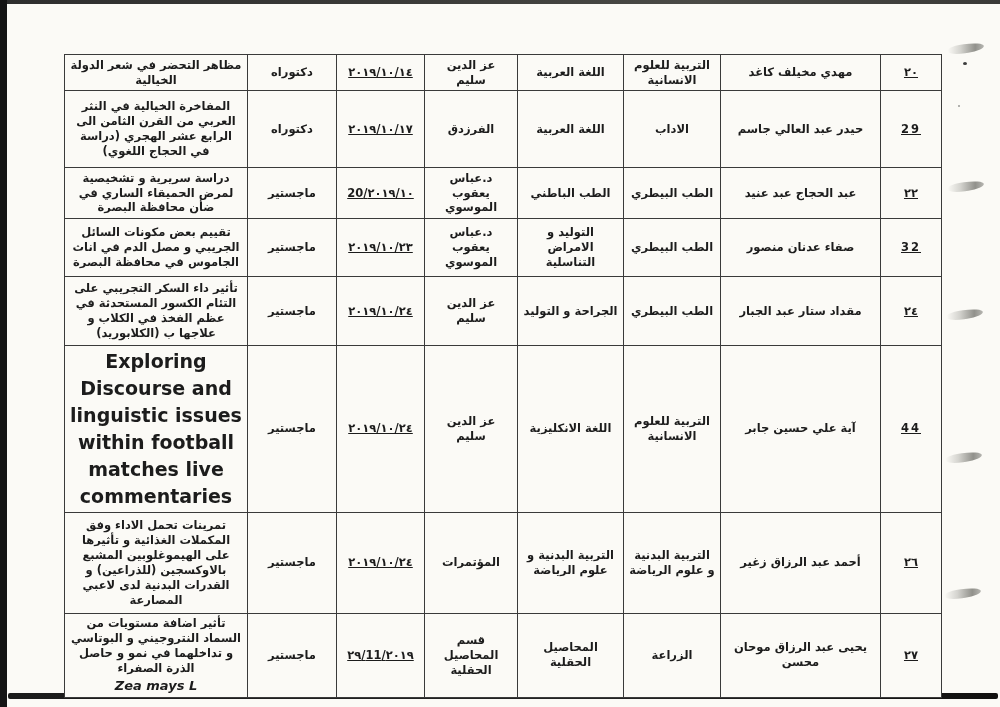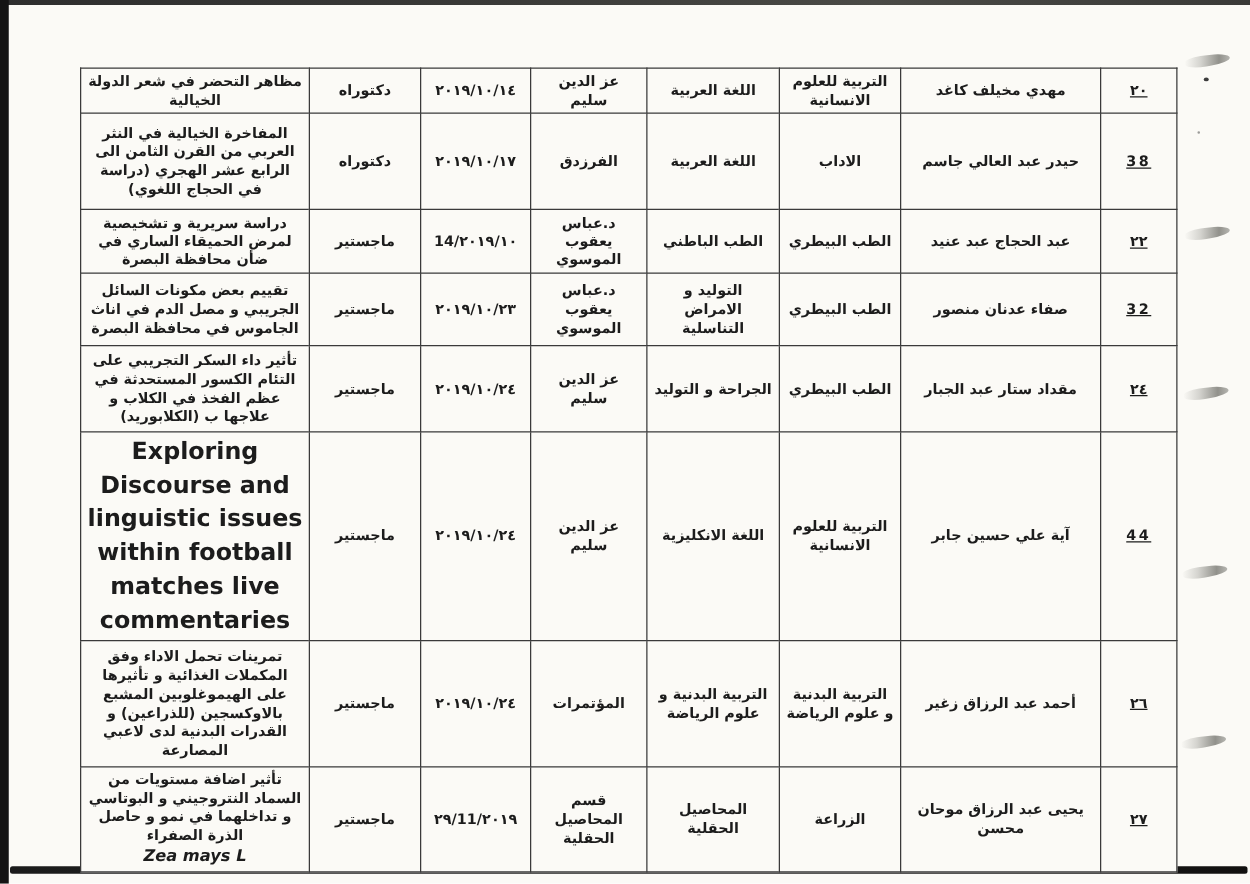--- a/index.html
+++ b/index.html
@@ -68,21 +68,21 @@
   tbody tr:nth-child(1) { height: 36px; }
   tbody tr:nth-child(2) { height: 77px; }
   tbody tr:nth-child(3) { height: 51px; }
   tbody tr:nth-child(4) { height: 58px; }
   tbody tr:nth-child(5) { height: 69px; }
   tbody tr:nth-child(6) { height: 94px; }
   tbody tr:nth-child(7) { height: 101px; }
   tbody tr:nth-child(8) { height: 81px; }
 
   td.col-no   { font-size: 12px; letter-spacing: 2px; text-decoration: underline; }
-  td.col-date { font-size: 11.5px; letter-spacing: 1px; white-space: nowrap; }
+  td.col-date { font-size: 11.5px; letter-spacing: 1px; white-space: nowrap; text-decoration: underline; }
   td.col-title { font-size: 11px; line-height: 1.22; padding: 2px 6px; }
   .latin  { direction: ltr; font-size: 19px; line-height: 1.42; }
   .italic { font-style: italic; font-size: 13px; margin-top: 1px; }
 </style>
 </head>
 <body>
 
 <div class="page">
 
   <div class="edge-top"></div>
@@ -115,38 +115,38 @@
           <td class="col-college">التربية للعلوم الانسانية</td>
           <td class="col-department">اللغة العربية</td>
           <td class="col-hall">عز الدين سليم</td>
           <td class="col-date">٢٠١٩/١٠/١٤</td>
           <td class="col-degree">دكتوراه</td>
           <td class="col-title">
             <div>مظاهر التحضر في شعر الدولة الخيالية</div>
           </td>
         </tr>
         <tr>
-          <td class="col-no">38</td>
+          <td class="col-no">29</td>
           <td class="col-name">حيدر عبد العالي جاسم</td>
           <td class="col-college">الاداب</td>
           <td class="col-department">اللغة العربية</td>
           <td class="col-hall">الفرزدق</td>
           <td class="col-date">٢٠١٩/١٠/١٧</td>
           <td class="col-degree">دكتوراه</td>
           <td class="col-title">
             <div>المفاخرة الخيالية في النثر العربي من القرن الثامن الى الرابع عشر الهجري (دراسة في الحجاج اللغوي)</div>
           </td>
         </tr>
         <tr>
           <td class="col-no">٢٢</td>
           <td class="col-name">عبد الحجاج عبد عنيد</td>
           <td class="col-college">الطب البيطري</td>
           <td class="col-department">الطب الباطني</td>
           <td class="col-hall">د.عباس يعقوب الموسوي</td>
-          <td class="col-date">٢٠١٩/١٠/14</td>
+          <td class="col-date">٢٠١٩/١٠/20</td>
           <td class="col-degree">ماجستير</td>
           <td class="col-title">
             <div>دراسة سريرية و تشخيصية لمرض الحميقاء الساري في ضأن محافظة البصرة</div>
           </td>
         </tr>
         <tr>
           <td class="col-no">32</td>
           <td class="col-name">صفاء عدنان منصور</td>
           <td class="col-college">الطب البيطري</td>
           <td class="col-department">التوليد و الامراض التناسلية</td>

